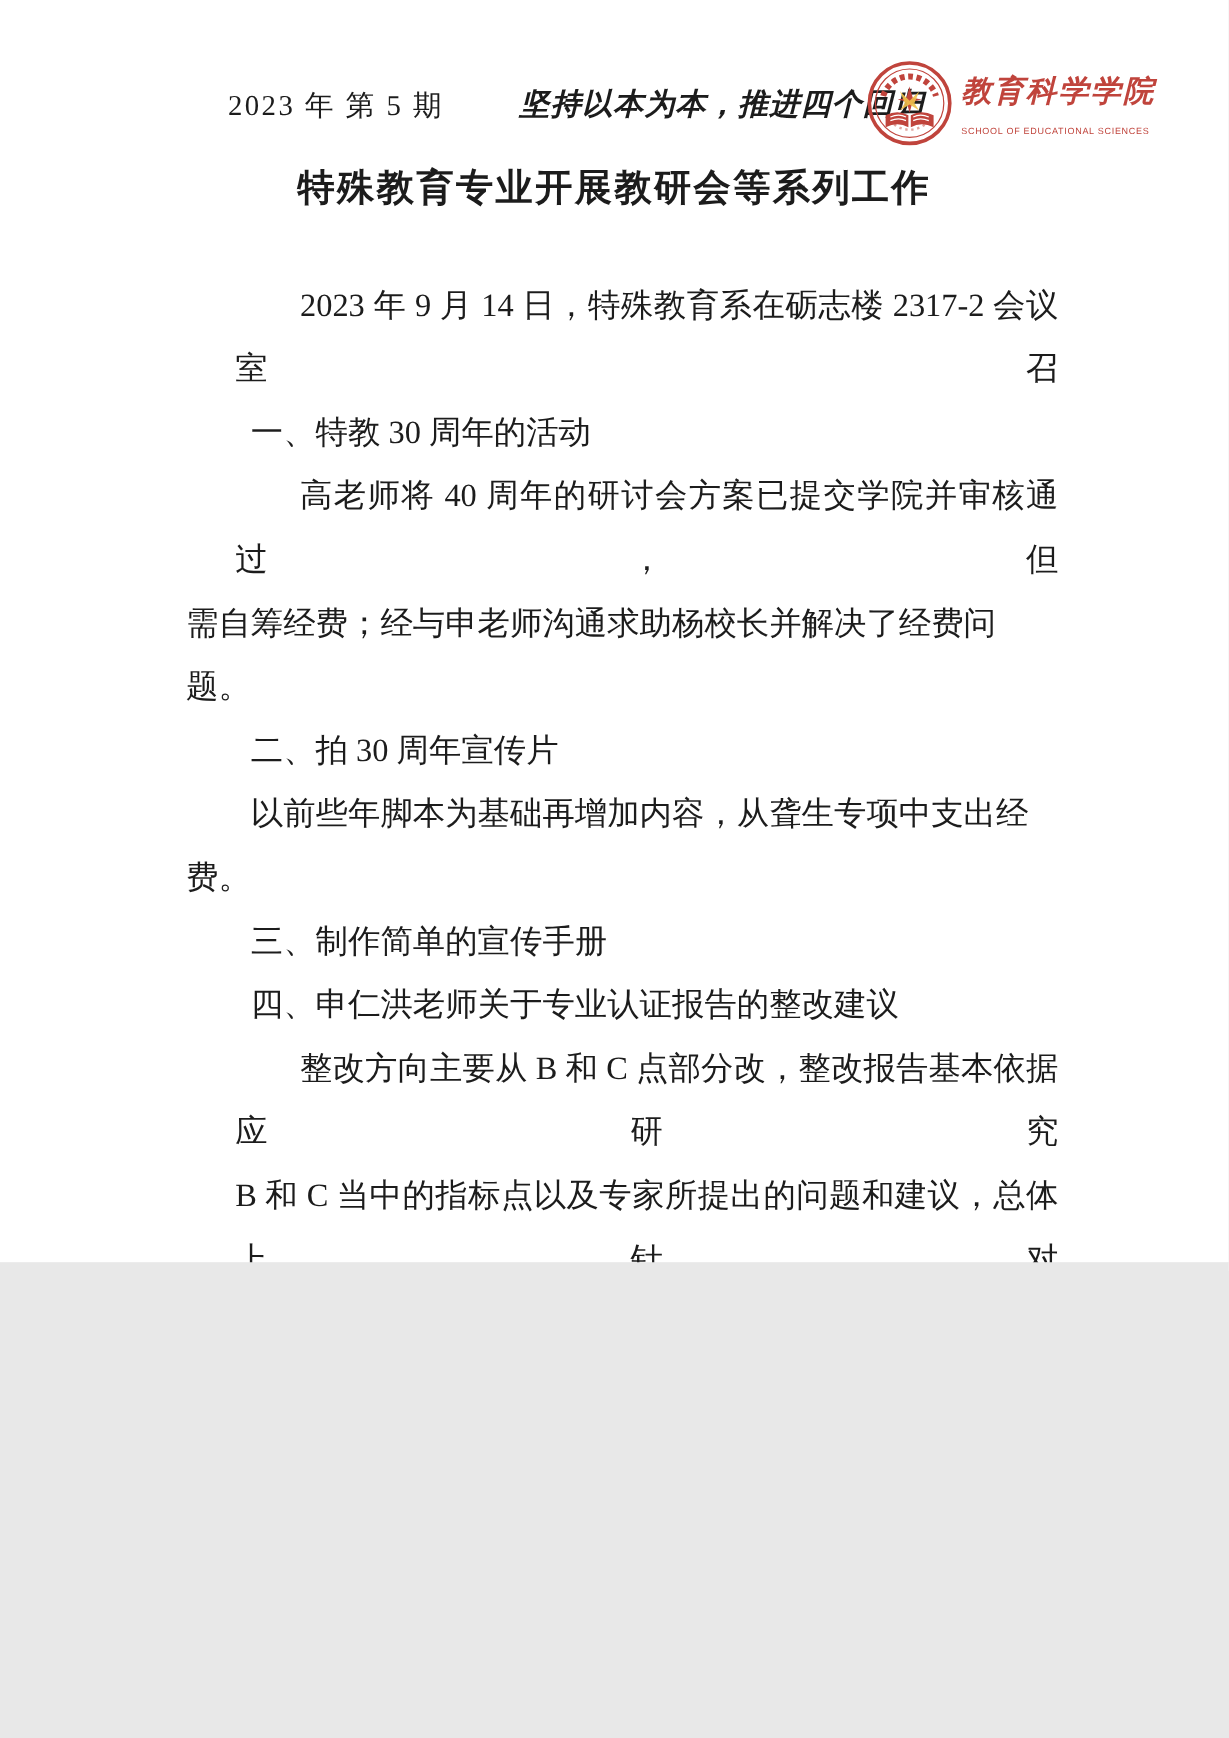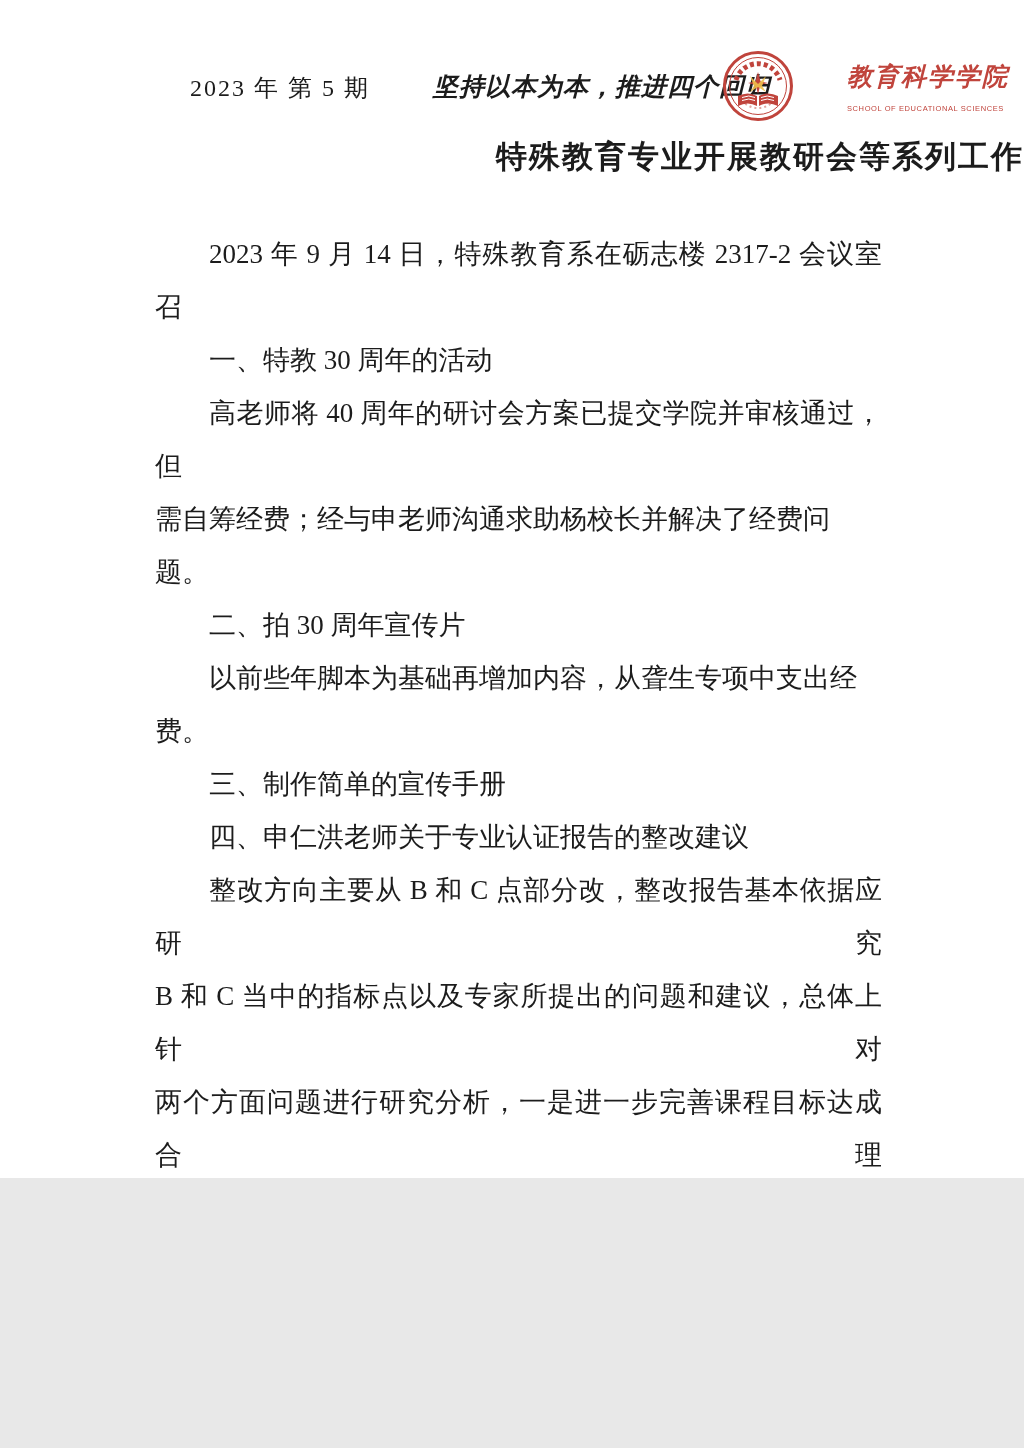--- a/index.html
+++ b/index.html
@@ -1,19 +1,19 @@
 <!DOCTYPE html>
 <html><head>
 <meta charset="utf-8">
 <style>
   html, body { margin: 0; padding: 0; background: #e8e8e8; }
   #page {
     position: relative;
     width: 1024px;
-    height: 1178px;
+    height: 1052px;
     background: #ffffff;
     margin: 0 auto;
     overflow: hidden;
     font-family: "Liberation Serif", "DejaVu Serif", serif;
     color: #1c1c1c;
   }
 
   
   .header-issue {
     position: absolute;
@@ -32,21 +32,20 @@
     font-weight: 600;
     letter-spacing: 1px;
     white-space: nowrap;
   }
   .logo {
     position: absolute;
     left: 722px;
     top: 50px;
     display: flex;
     align-items: center;
-    gap: 46px;
   }
   .logo-text { margin-left: 7px; }
   .logo-cn {
     font-size: 25px;
     font-weight: bold;
     font-style: italic;
     letter-spacing: 2px;
     line-height: 1.1;
     white-space: nowrap;
   }
@@ -57,37 +56,37 @@
     white-space: nowrap;
     margin-top: 14px;
   }
 
   
   .doc-title {
     position: absolute;
     left: 0;
     top: 136px;
     width: 100%;
-    text-align: right;
+    text-align: center;
     font-size: 31px;
     font-weight: bold;
     letter-spacing: 2px;
   }
 
   
   .body-text {
     position: absolute;
     left: 155px;
     top: 228px;
     width: 727px;
     font-size: 27px;
     line-height: 53px;
   }
   .line { text-align: left; }
-  .line.fill { text-align: justify; text-align-last: justify; }
+  .line.fill { text-align: justify; text-align-last: justify; margin-left: 41px; }
   .line.indent { text-indent: 2em; }
 
   
   .page-number {
     position: absolute;
     left: 0;
     top: 1348px;
     width: 100%;
     text-align: center;
     font-size: 20px;

